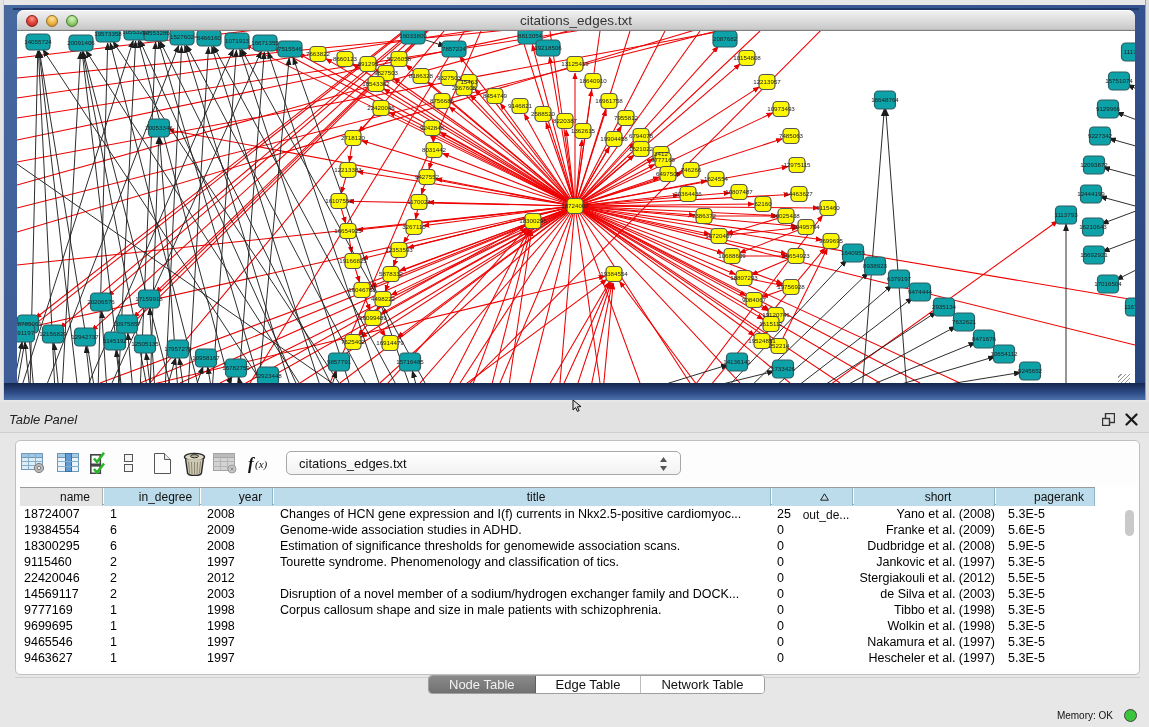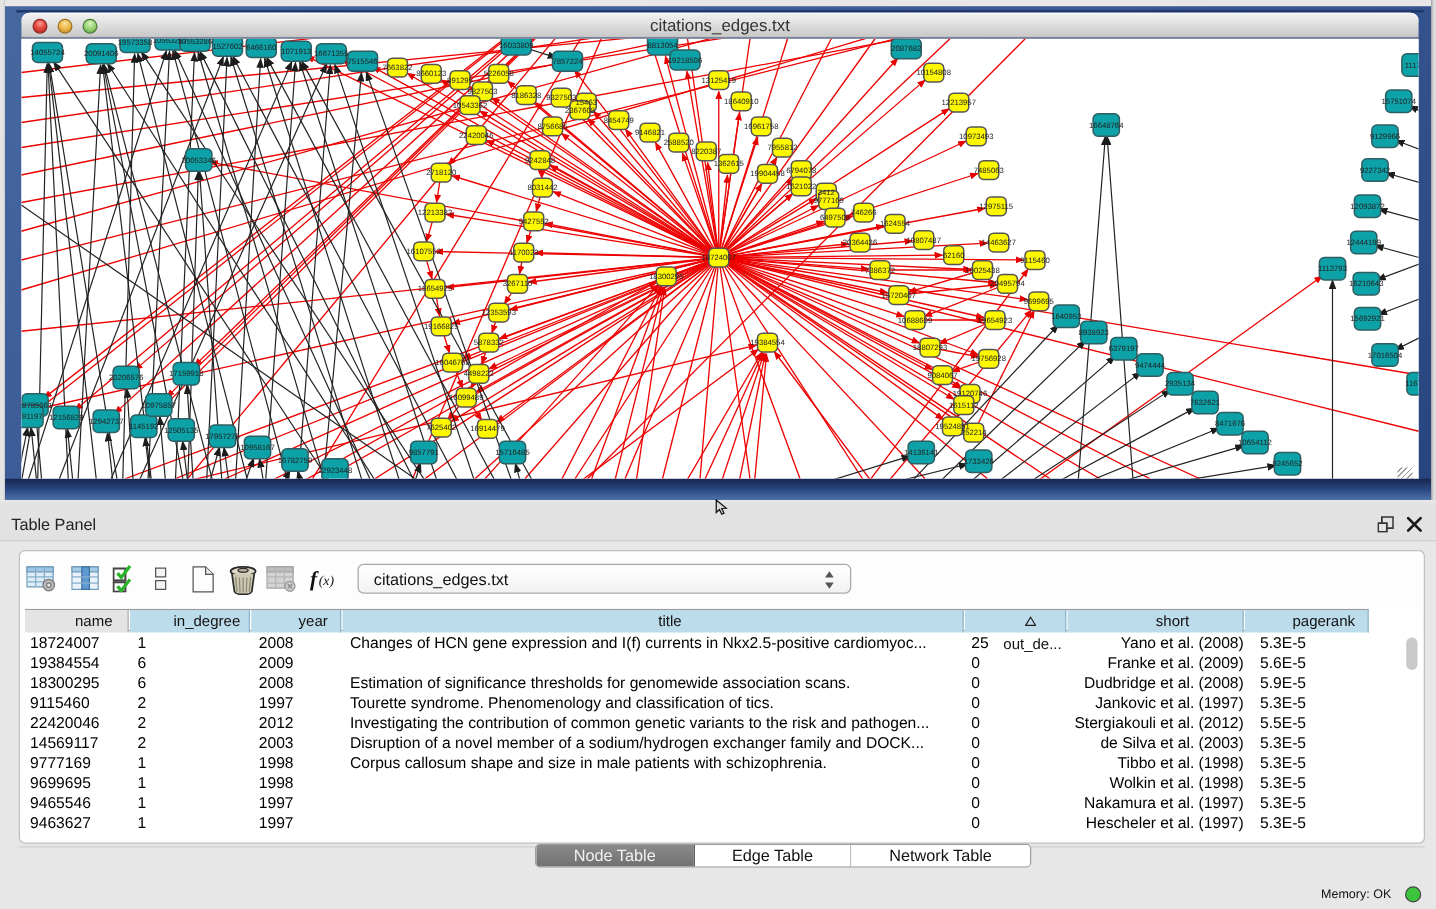--- a/index.html
+++ b/index.html
@@ -12,21 +12,21 @@
 #titlebar .t { position:absolute; left:0; right:0; top:3px; text-align:center; font-size:13.5px; color:#333; }
 .ball { position:absolute; top:5px; width:12px; height:12px; border-radius:50%; }
 #b1 { left:9px; background:radial-gradient(circle at 50% 28%, #f99a90 0%, #e4493f 45%, #c63129 78%, #8f1f1a 100%); border:0.5px solid #8e1f1c; }
 #b2 { left:29px; background:radial-gradient(circle at 50% 28%, #fbe29b 0%, #eebc52 45%, #d89a33 78%, #9c6c1d 100%); border:0.5px solid #9c6f1d; }
 #b3 { left:49px; background:radial-gradient(circle at 50% 28%, #d6f2bb 0%, #9ed67e 45%, #79b855 78%, #4c8238 100%); border:0.5px solid #467a31; }
 #canvas { position:absolute; left:17px; top:31px; width:1118px; height:352px; background:#fff; overflow:hidden; }
 #grip { position:absolute; left:1101px; top:343px; width:12px; height:9px;
   background:repeating-linear-gradient(135deg, transparent 0 2px, #9a9a9a 2px 3px); }
 
 #panel { position:absolute; left:0; top:400px; width:1149px; height:327px; background:#e7e7e7; }
-#ptitle { position:absolute; left:0; top:2px; width:100%; height:31px; background:#e2e2e2; border-bottom:1px solid #cfcfcf; }
+#ptitle { position:absolute; left:0; top:2px; width:100%; height:31px; background:#e2e2e2; border-bottom:1px solid #cfcfcf;font-style:italic; }
 #ptitle .t { position:absolute; left:9px; top:10px; font-size:13px; color:#222; }
 #container { position:absolute; left:15px; top:40px; width:1125px; height:235px; background:#fdfdfd; border:1px solid #c0c0c0; border-radius:5px; }
 #tabline { position:absolute; left:15px; top:277px; width:1125px; height:1px; background:#cfcfcf; }
 #toolbar { position:absolute; left:0; top:0; width:100%; height:38px; }
 #combo { position:absolute; left:270px; top:10px; width:395px; height:24px; background:linear-gradient(#ffffff,#f2f2f2); border:1px solid #a8a8a8; border-radius:5px; }
 #combo .t { position:absolute; left:12px; top:4px; font-size:13px; color:#111; }
 
 #tbl { position:absolute; left:4px; top:46px; width:1118px; height:184px; overflow:hidden; background:#fff; }
 #thead { position:absolute; left:0; top:0; width:1075px; height:18px; border-top:1px solid #9a9a9a; border-bottom:1px solid #9a9a9a; }
 .th { position:absolute; top:0; height:18px; background:#bcdcec; border-right:1px solid #8fb6c8; font-size:12px; color:#111; text-align:center; line-height:18px;padding-left:28px; }
@@ -43,21 +43,21 @@
 .c0 { left:4px; width:80px; }
 .c1 { left:90px; width:90px; }
 .c2 { left:187px; width:66px; }
 .c3 { left:260px; width:491px; }
 .c4 { left:757px; width:76px; }
 .c5 { left:834px; width:141px; text-align:right; }
 .c6 { left:988px; width:99px; }
 #vscroll { position:absolute; left:1105px; top:23px; width:9px; height:26px; background:#c9c9c9; border-radius:4.5px; }
 
 #tabs { position:absolute; left:428px; top:275px; height:19px; display:flex; border:1px solid #9e9e9e; border-radius:4px; overflow:hidden; background:#fff; }
-.tab { height:19px; line-height:18px; font-size:13px; padding:0 30px; color:#111; background:#fff; border-right:1px solid #bdbdbd; }
+.tab { height:19px; line-height:18px; font-size:13px; padding:0 20px; color:#111; background:#fff; border-right:1px solid #bdbdbd; }
 .tab.sel { background:linear-gradient(#8a8a8a,#6e6e6e); color:#f2f2f2; border-right:1px solid #5f5f5f; }
 #mem { position:absolute; right:36px; top:310px; font-size:10px; color:#111; }
 #memdot { position:absolute; right:12px; top:309px; width:13px; height:13px; border-radius:50%; background:#3cc43e; border:1px solid #444; }
 
 .svgicon { position:absolute; top:11px; }
 #cursor { position:absolute; left:571px; top:399px; }
 </style></head><body>
 <div id="stage">
   <div id="leftsliver"></div>
   <div id="winframe"></div>
@@ -696,20 +696,21 @@
               <div class="c2">2008</div>
               <div class="c3">Changes of HCN gene expression and I(f) currents in Nkx2.5-positive cardiomyoc...</div>
               <div class="c4">25</div>
               <div class="c5">Yano et al. (2008)</div>
               <div class="c6">5.3E-5</div>
             </div>
 <div class="tr">
               <div class="c0">19384554</div>
               <div class="c1">6</div>
               <div class="c2">2009</div>
+              <div class="c3">Genome-wide association studies in ADHD.</div>
               <div class="c4">0</div>
               <div class="c5">Franke et al. (2009)</div>
               <div class="c6">5.6E-5</div>
             </div>
 <div class="tr">
               <div class="c0">18300295</div>
               <div class="c1">6</div>
               <div class="c2">2008</div>
               <div class="c3">Estimation of significance thresholds for genomewide association scans.</div>
               <div class="c4">0</div>
@@ -722,21 +723,20 @@
               <div class="c2">1997</div>
               <div class="c3">Tourette syndrome. Phenomenology and classification of tics.</div>
               <div class="c4">0</div>
               <div class="c5">Jankovic et al. (1997)</div>
               <div class="c6">5.3E-5</div>
             </div>
 <div class="tr">
               <div class="c0">22420046</div>
               <div class="c1">2</div>
               <div class="c2">2012</div>
-              <div class="c3">Investigating the contribution of common genetic variants to the risk and pathogen...</div>
               <div class="c4">0</div>
               <div class="c5">Stergiakouli et al. (2012)</div>
               <div class="c6">5.5E-5</div>
             </div>
 <div class="tr">
               <div class="c0">14569117</div>
               <div class="c1">2</div>
               <div class="c2">2003</div>
               <div class="c3">Disruption of a novel member of a sodium/hydrogen exchanger family and DOCK...</div>
               <div class="c4">0</div>

